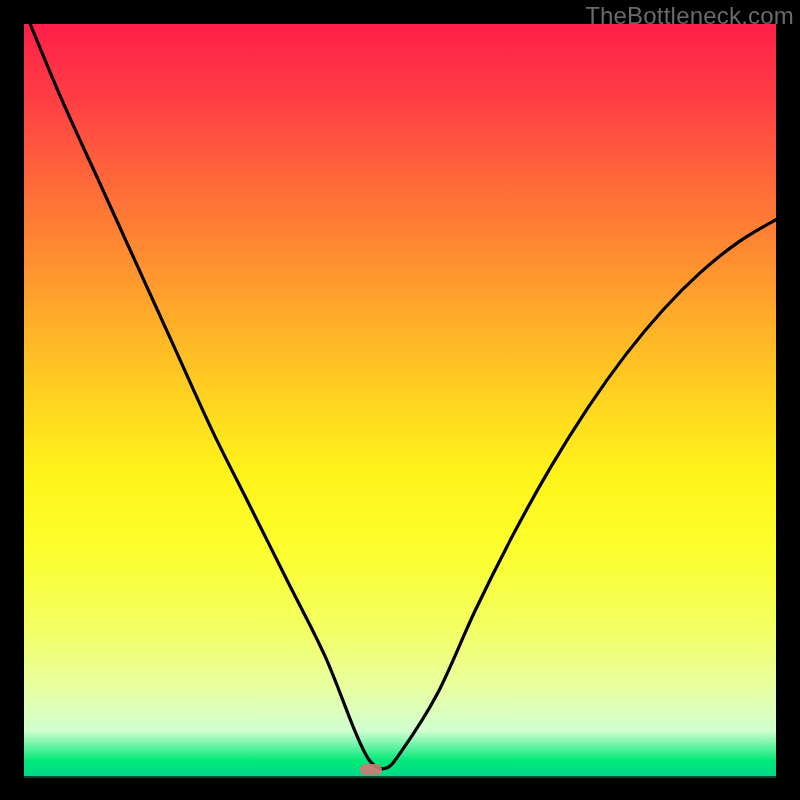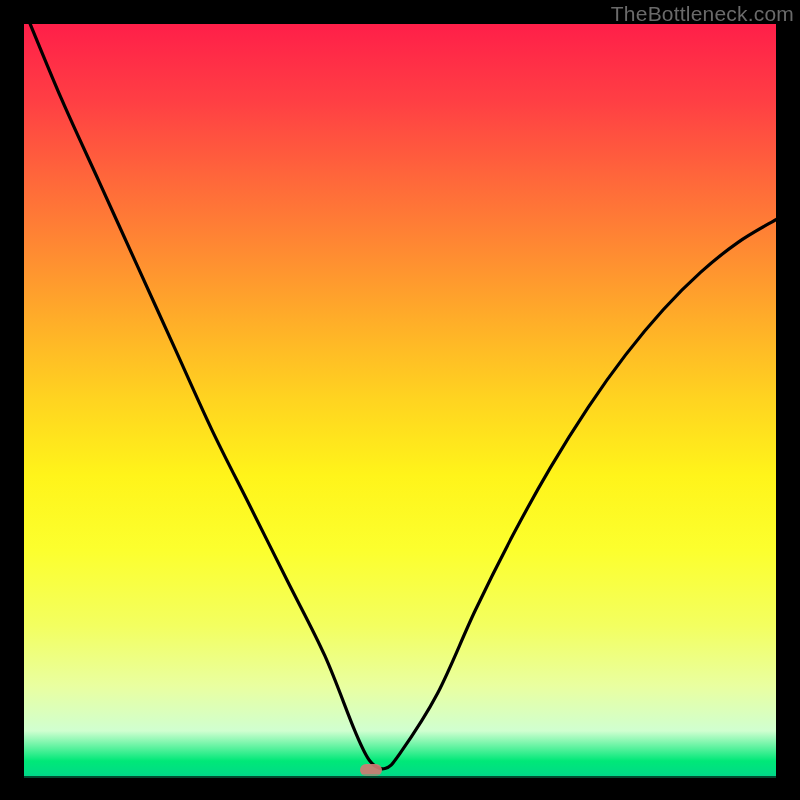--- a/index.html
+++ b/index.html
@@ -41,21 +41,21 @@
   }
   .curve-layer {
     position: absolute;
     inset: 0;
   }
   .watermark {
     position: absolute;
     top: 2px;
     right: 6px;
     color: #6a6a6a;
-    font-size: 21px;
+    font-size: 24px;
     letter-spacing: 0.2px;
     user-select: none;
   }
   .bottom-edge {
     position: absolute;
     left: 24px;
     right: 24px;
     bottom: 22px;
     height: 4px;
     background: #00d88a;

